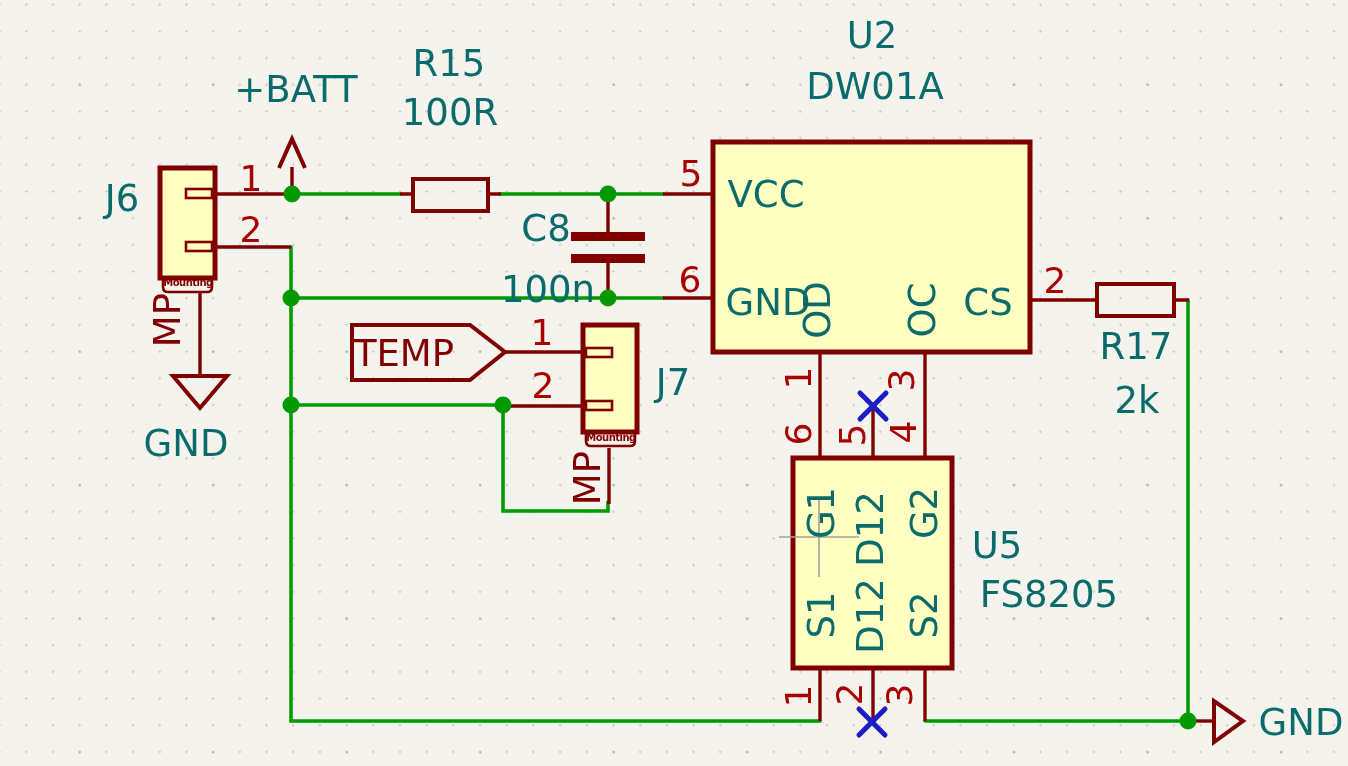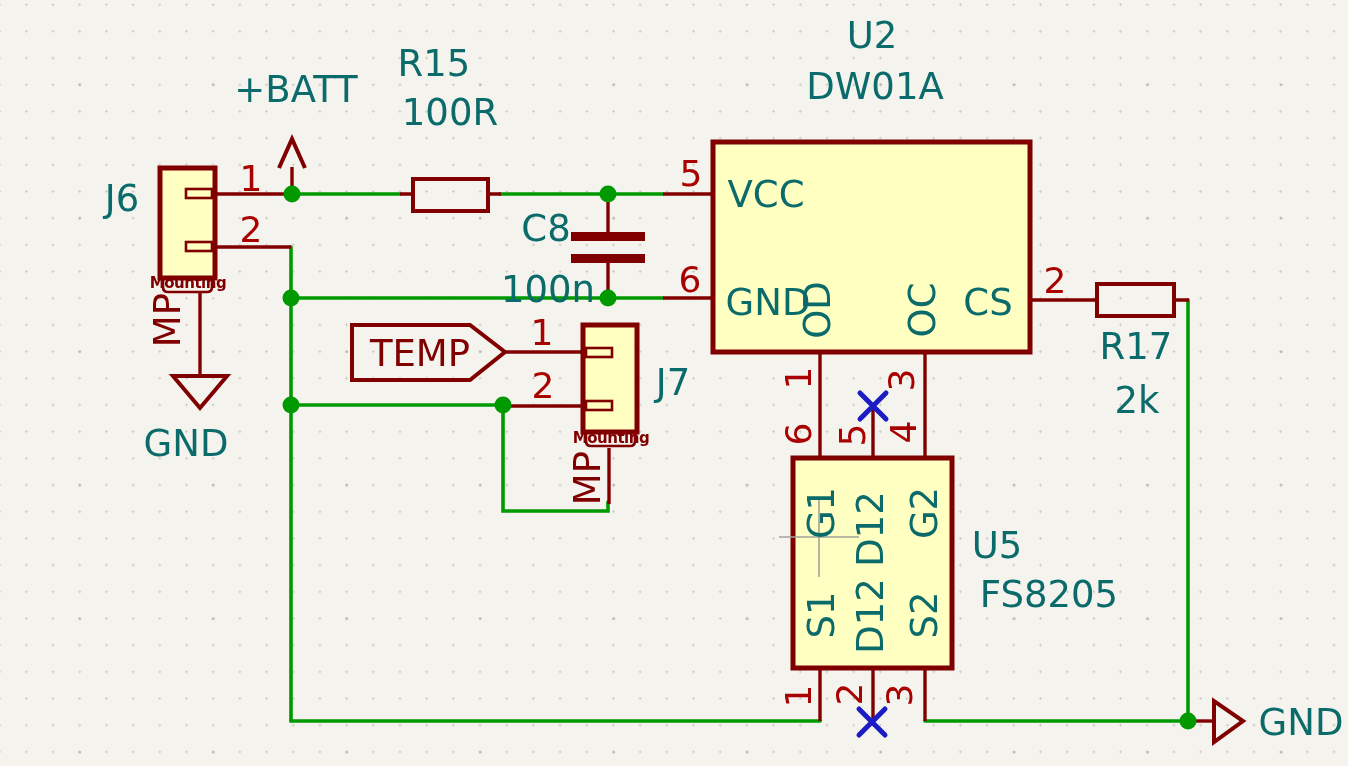--- a/index.html
+++ b/index.html
@@ -23,21 +23,21 @@
   .junction{fill:var(--wire);stroke:none;}
   .nc{stroke:var(--noconnect);stroke-width:5;fill:none;stroke-linecap:round;}
   .crosshair{stroke:#a2a29b;stroke-width:1.6;fill:none;}
   .t{
     position:absolute;transform:translate(-50%,-50%);
     font-size:37px;line-height:1;color:var(--text);white-space:nowrap;
   }
   .t.rot{transform:translate(-50%,-50%) rotate(-90deg);}
   .t.num{font-size:36px;color:var(--pinnum);}
   .t.red{color:var(--outline);}
-  .t.tiny{font-size:15px;font-weight:bold;color:var(--outline);letter-spacing:-0.5px;}
+  .t.tiny{font-size:10px;font-weight:bold;color:var(--outline);letter-spacing:-0.5px;}
 </style>
 </head>
 <body>
 
 <div class="canvas">
 
   <svg class="gfx" width="1348" height="766" viewBox="0 0 1348 766">
 
     <g>
       <path class="wire" d="M292,194 H400"></path>
@@ -113,29 +113,29 @@
 
     <path class="nc" d="M860,393 L886,419 M886,393 L860,419"></path>
     <path class="nc" d="M859,709 L885,735 M885,709 L859,735"></path>
 
     <path class="crosshair" d="M779,537 H859 M819,497 V577"></path>
   </svg>
 
   <span class="t" style="left:296px;top:89px">+BATT</span>
   <span class="t" style="left:186px;top:443px">GND</span>
   <span class="t" style="left:1301px;top:722px">GND</span>
-  <span class="t red" style="left:420px;top:353px">TEMP</span>
+  <span class="t red" style="left:404px;top:353px">TEMP</span>
 
   <span class="t" style="left:122px;top:198px">J6</span>
   <span class="t tiny" style="left:188px;top:283px">Mounting</span>
   <span class="t red rot" style="left:167px;top:320px">MP</span>
   <span class="t num" style="left:251px;top:179px">1</span>
   <span class="t num" style="left:251px;top:230px">2</span>
 
-  <span class="t" style="left:434px;top:63px">R15</span>
+  <span class="t" style="left:449px;top:63px">R15</span>
   <span class="t" style="left:450px;top:112px">100R</span>
 
   <span class="t" style="left:546px;top:228px">C8</span>
   <span class="t" style="left:548px;top:289px">100n</span>
 
   <span class="t" style="left:872px;top:35px">U2</span>
   <span class="t" style="left:875px;top:86px">DW01A</span>
   <span class="t" style="left:766px;top:194px">VCC</span>
   <span class="t" style="left:768px;top:302px">GND</span>
   <span class="t rot" style="left:817px;top:310px">OD</span>

